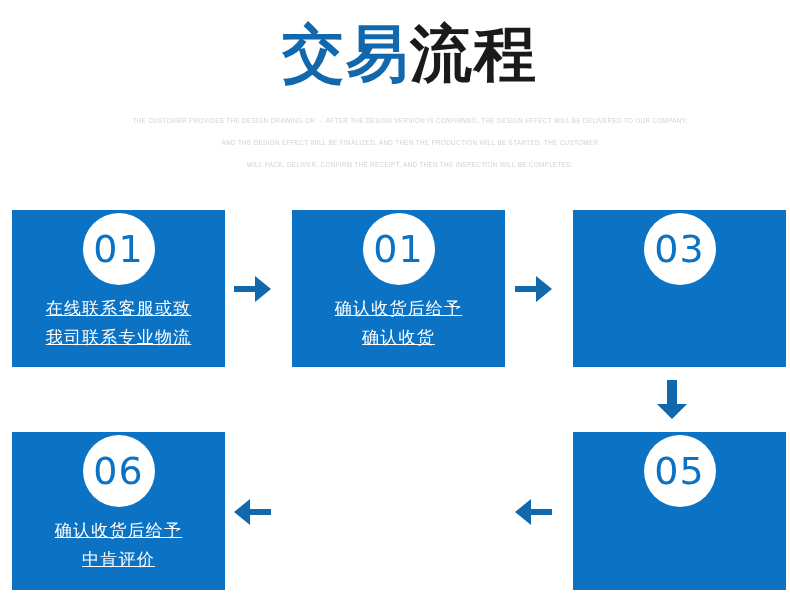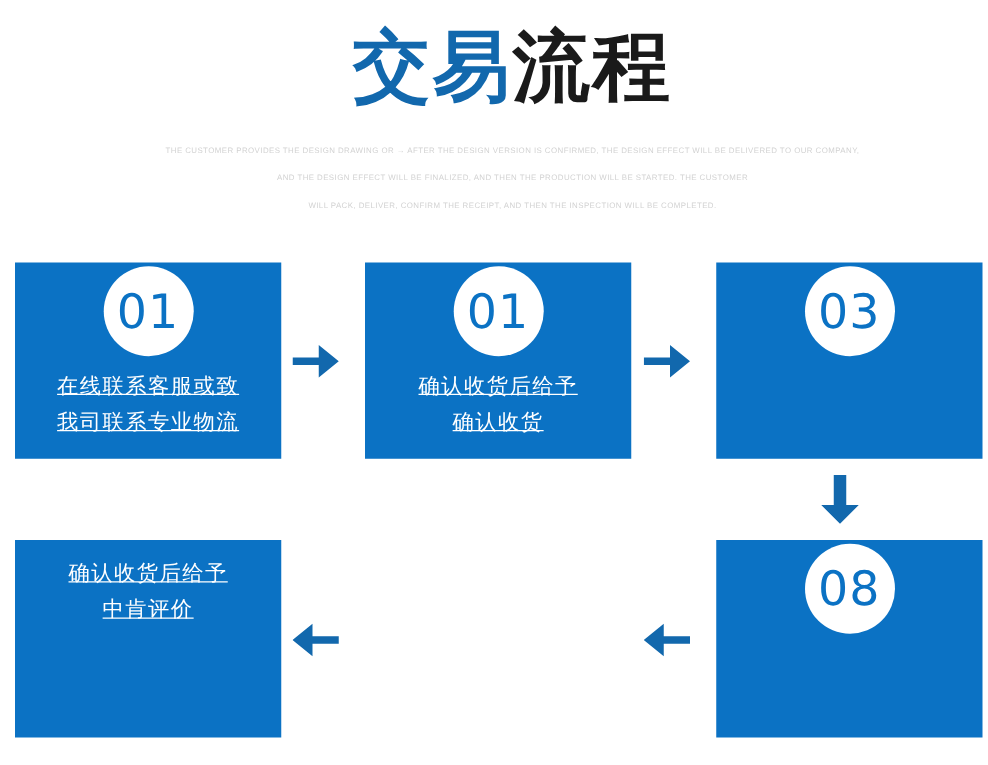--- a/index.html
+++ b/index.html
@@ -163,26 +163,29 @@
   </div>
 
   <div class="step" id="step-3">
     <div class="step-badge">
       <span class="step-number">03</span>
     </div>
   </div>
 
   <div class="step r2" id="step-4">
     <div class="step-badge">
-      <span class="step-number">08</span>
+      <span class="step-number">05</span>
     </div>
   </div>
 
 
   <div class="step r2" id="step-6">
+    <div class="step-badge">
+      <span class="step-number">06</span>
+    </div>
     <div class="step-text">
       <span class="l">确认收货后给予</span>
       <span class="l">中肯评价</span>
     </div>
   </div>
 
   <div class="arrow" id="arrow-1-2">
     <svg width="38" height="34" viewBox="0 0 38 34" aria-hidden="true">
       <path d="M0 14 H21 V4 L37 17 L21 30 V20 H0 Z" fill="#1268ad"></path>
     </svg>

